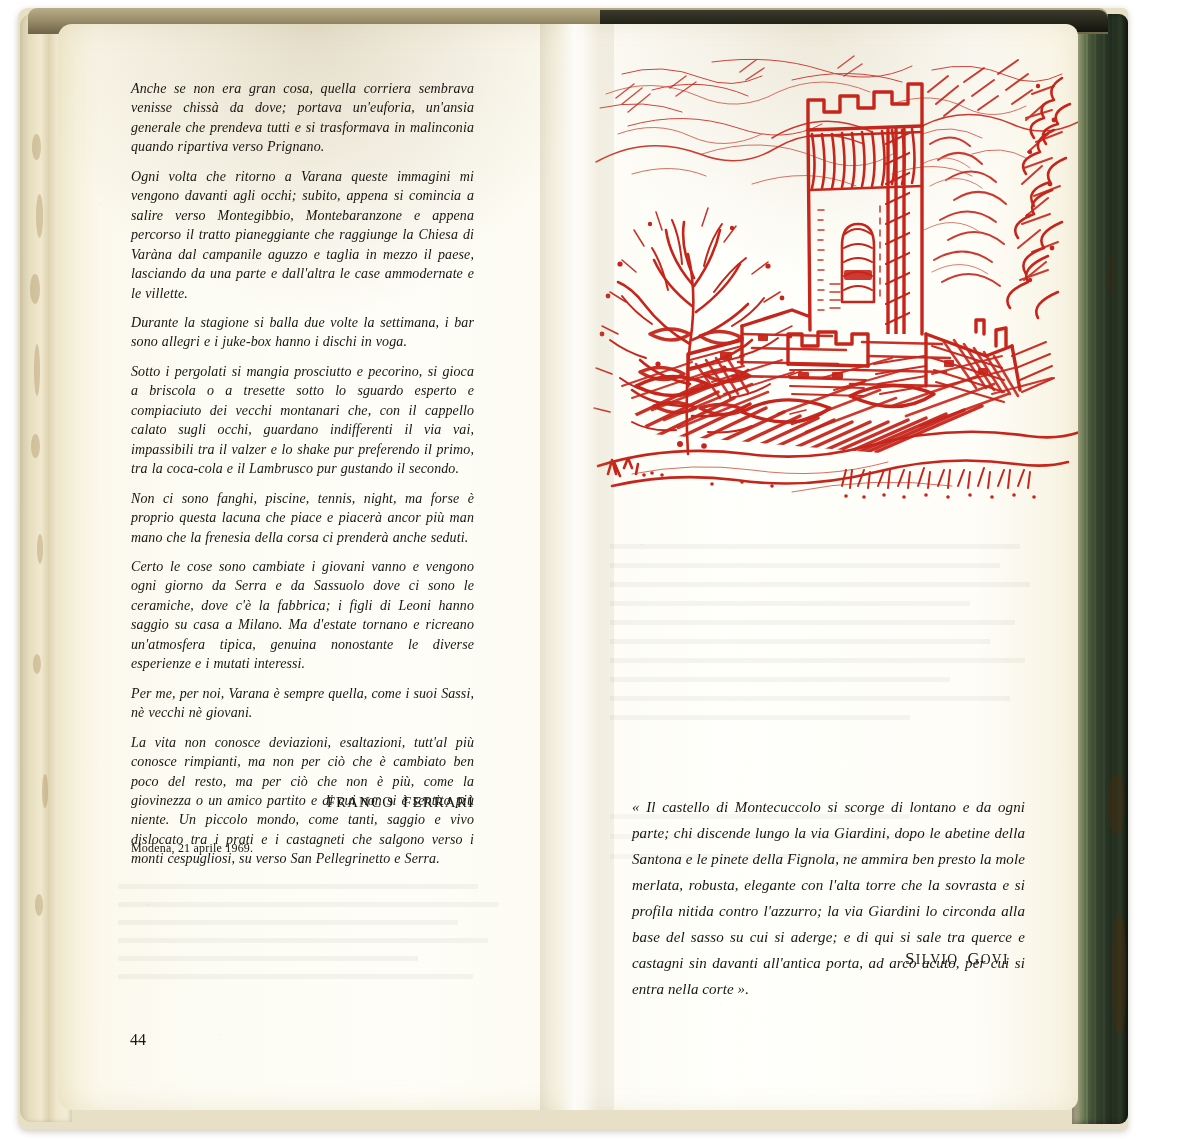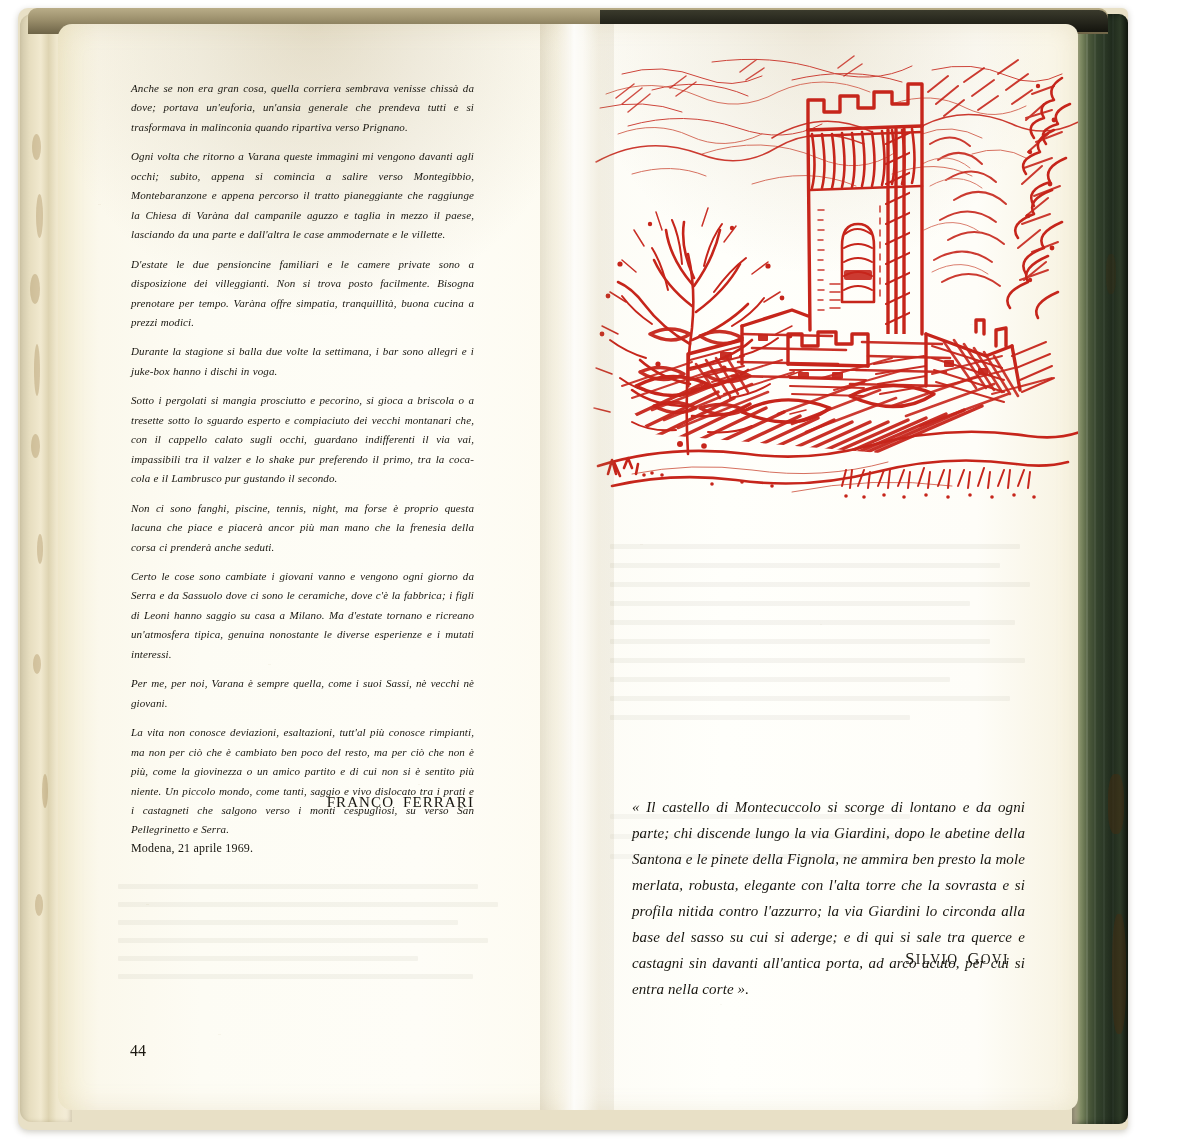--- a/index.html
+++ b/index.html
@@ -68,41 +68,41 @@
          rgba(140,120,70,.10) 100%);
       pointer-events:none;}
 
   .page-grain{position:absolute;inset:0;pointer-events:none;opacity:.40;}
 
   
   .textcol{position:absolute;color:#17150f;}
 
   .body-it{
       font-style:italic;
-      font-size:11px;
+      font-size:14px;
       line-height:19.45px;
       text-align:justify;
       text-justify:inter-word;
       letter-spacing:.1px;
       word-spacing:.4px;
   }
   .body-it p{margin:0;}
   .body-it p+p{margin-top:10px;}
 
   .byline{font-style:normal;font-size:15px;letter-spacing:1.1px;
       text-align:right;word-spacing:4px;}
   .dateline{font-style:normal;font-size:12px;letter-spacing:.2px;}
 
   .quote{font-style:italic;font-size:15.0px;line-height:26px;
       text-align:justify;letter-spacing:.1px;font-family:Liberation Serif, serif;}
   .quote-sig{font-style:normal;font-size:13.6px;text-align:right;
       letter-spacing:1.4px;word-spacing:4px;}
   .quote-sig .cap{font-size:16.4px;}
 
-  .folio{position:absolute;font-style:normal;font-size:16px;color:#1b1810;margin-top:11px;}
+  .folio{position:absolute;font-style:normal;font-size:16px;color:#1b1810;}
 
   
   .showthru{position:absolute;pointer-events:none;opacity:.055;}
   .showthru .bar{position:absolute;height:5px;background:#5a5338;border-radius:1px;}
 
   
   .illo{position:absolute;}
   .illo svg{display:block;}
 </style>
 </head>
@@ -157,21 +157,20 @@
       <div class="bar" style="left:0;top:18px;width:380px;"></div>
       <div class="bar" style="left:0;top:36px;width:340px;"></div>
       <div class="bar" style="left:0;top:54px;width:370px;"></div>
       <div class="bar" style="left:0;top:72px;width:300px;"></div>
       <div class="bar" style="left:0;top:90px;width:355px;"></div>
     </div>
 
     <div class="textcol body-it" style="left:73px;top:55px;width:343px;">
       <p>Anche se non era gran cosa, quella corriera sembrava venisse chissà da dove; portava un'euforia, un'ansia generale che prendeva tutti e si trasformava in malinconia quando ripartiva verso Prignano.</p>
       <p>Ogni volta che ritorno a Varana queste immagini mi vengono davanti agli occhi; subito, appena si comincia a salire verso Montegibbio, Montebaranzone e appena percorso il tratto pianeggiante che raggiunge la Chiesa di Varàna dal campanile aguzzo e taglia in mezzo il paese, lasciando da una parte e dall'altra le case ammodernate e le villette.</p>
-      <p>D'estate le due pensioncine familiari e le camere private sono a disposizione dei villeggianti. Non si trova posto facilmente. Bisogna prenotare per tempo. Varàna offre simpatia, tranquillità, buona cucina a prezzi modici.</p>
       <p>Durante la stagione si balla due volte la settimana, i bar sono allegri e i juke-box hanno i dischi in voga.</p>
       <p>Sotto i pergolati si mangia prosciutto e pecorino, si gioca a briscola o a tresette sotto lo sguardo esperto e compiaciuto dei vecchi montanari che, con il cappello calato sugli occhi, guardano indifferenti il via vai, impassibili tra il valzer e lo shake pur preferendo il primo, tra la coca-cola e il Lambrusco pur gustando il secondo.</p>
       <p>Non ci sono fanghi, piscine, tennis, night, ma forse è proprio questa lacuna che piace e piacerà ancor più man mano che la frenesia della corsa ci prenderà anche seduti.</p>
       <p>Certo le cose sono cambiate i giovani vanno e vengono ogni giorno da Serra e da Sassuolo dove ci sono le ceramiche, dove c'è la fabbrica; i figli di Leoni hanno saggio su casa a Milano. Ma d'estate tornano e ricreano un'atmosfera tipica, genuina nonostante le diverse esperienze e i mutati interessi.</p>
       <p>Per me, per noi, Varana è sempre quella, come i suoi Sassi, nè vecchi nè giovani.</p>
       <p>La vita non conosce deviazioni, esaltazioni, tutt'al più conosce rimpianti, ma non per ciò che è cambiato ben poco del resto, ma per ciò che non è più, come la giovinezza o un amico partito e di cui non si è sentito più niente. Un piccolo mondo, come tanti, saggio e vivo dislocato tra i prati e i castagneti che salgono verso i monti cespugliosi, su verso San Pellegrinetto e Serra.</p>
     </div>
 
     <div class="textcol byline" style="left:73px;top:770px;width:343px;">FRANCO  FERRARI</div>
 

